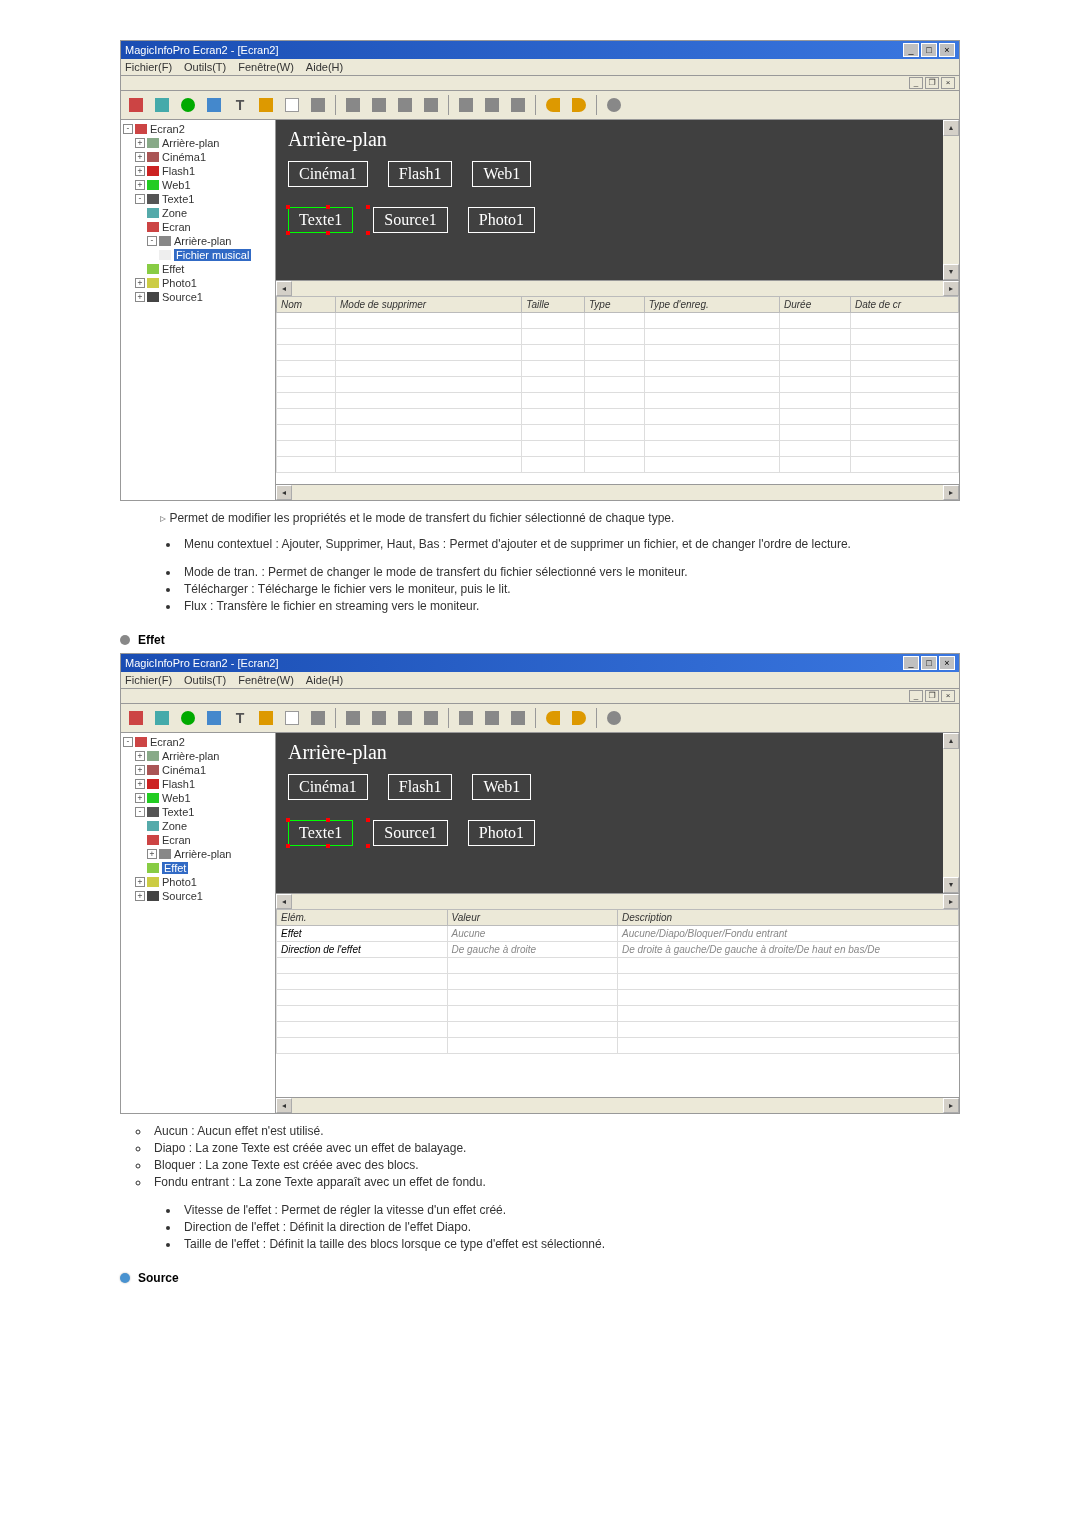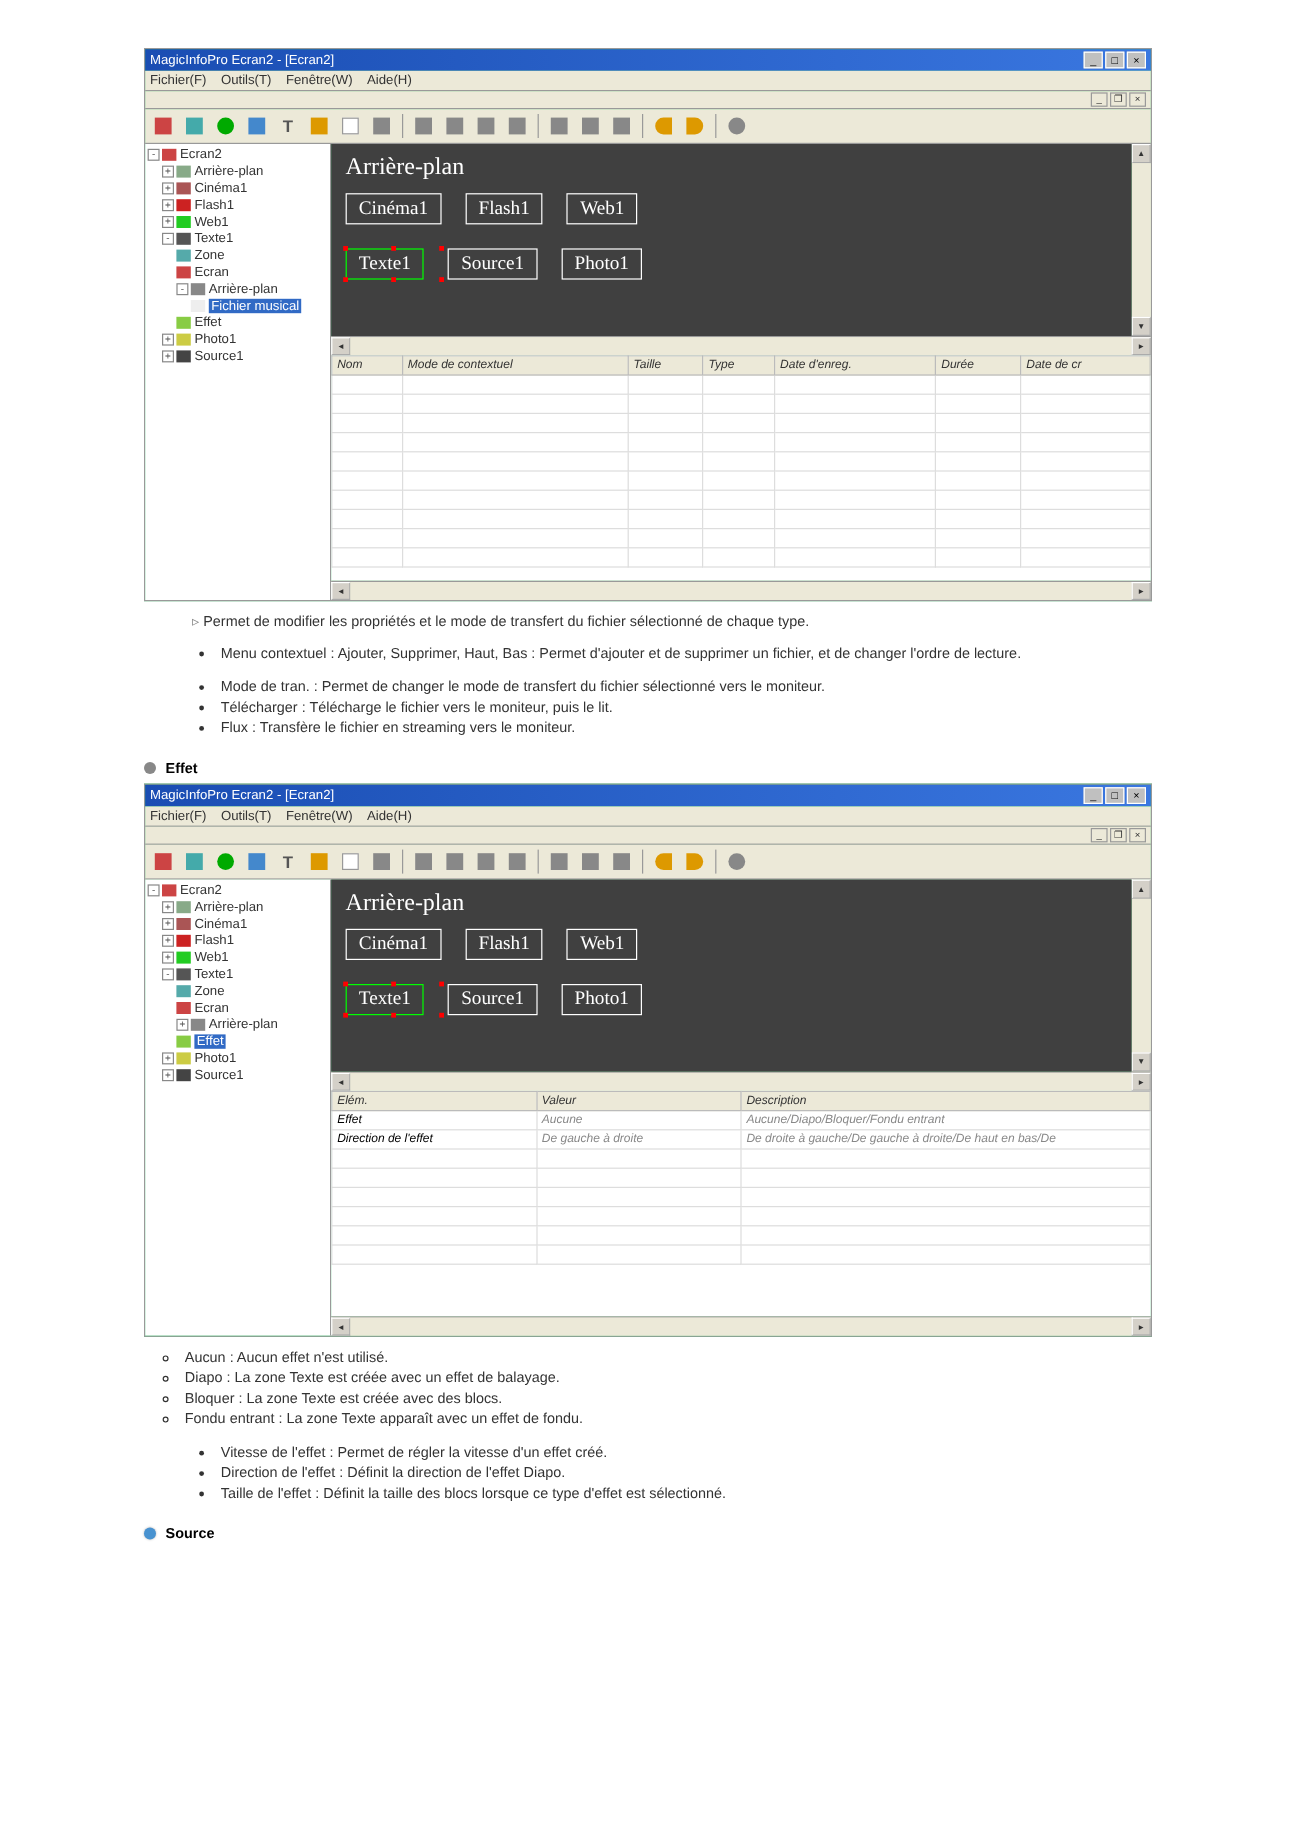--- a/index.html
+++ b/index.html
@@ -1,18 +1,18 @@
 <!DOCTYPE html>
 <html><head>
   <meta charset="utf-8">
   <style>
     * { box-sizing: border-box; margin: 0; padding: 0; }
     body { font-family: Verdana, Geneva, sans-serif; font-size: 11px; background: #fff; color: #333; width: 1080px; }
     .page { padding: 40px 120px; }
-    .screenshot { border: 1px solid #999; margin-bottom: 10px; background: #22c55e; }
+    .screenshot { border: 1px solid #999; margin-bottom: 10px; background: #b91c1c; }
     .titlebar { background: linear-gradient(to right, #1a4db3, #3a77e0); color: #fff; font-size: 11px; padding: 2px 4px; display: flex; justify-content: space-between; align-items: center; }
     .titlebar-buttons { display: flex; gap: 2px; }
     .titlebar-btn { width: 16px; height: 14px; background: #c0c0c0; border: 1px solid #fff; display: flex; align-items: center; justify-content: center; font-size: 9px; color: #000; cursor: pointer; }
     .menubar { background: #ece9d8; padding: 2px 4px; font-size: 11px; display: flex; gap: 12px; border-bottom: 1px solid #999; }
     .subtitle-row { background: #ece9d8; padding: 1px 4px; font-size: 10px; display: flex; justify-content: flex-end; align-items: center; border-bottom: 1px solid #999; }
     .sub-close { display: flex; gap: 2px; }
     .sub-close div { width: 14px; height: 12px; border: 1px solid #999; background: #ece9d8; font-size: 8px; text-align: center; cursor: pointer; }
     .toolbar { background: #ece9d8; padding: 3px 4px; display: flex; gap: 4px; border-bottom: 1px solid #999; align-items: center; }
     .tool-icon { width: 22px; height: 22px; display: flex; align-items: center; justify-content: center; border: 1px solid transparent; cursor: pointer; }
     .tool-sep { width: 1px; height: 20px; background: #999; margin: 0 2px; }
@@ -238,24 +238,24 @@
         <div class="hscrollbar">
           <div class="scroll-btn">◂</div>
           <div class="scroll-track"></div>
           <div class="scroll-btn">▸</div>
         </div>
         <div class="prop-table">
           <table>
             <tbody>
                 <tr>
               <th>Nom</th>
-              <th>Mode de contextuel</th>
+              <th>Mode de supprimer</th>
               <th>Taille</th>
               <th>Type</th>
-              <th>Date d'enreg.</th>
+              <th>Type d'enreg.</th>
               <th>Durée</th>
               <th>Date de cr</th>
             </tr>
             <tr>
                   <td></td>
                   <td></td>
                   <td></td>
                   <td></td>
                   <td></td>
                   <td></td>

